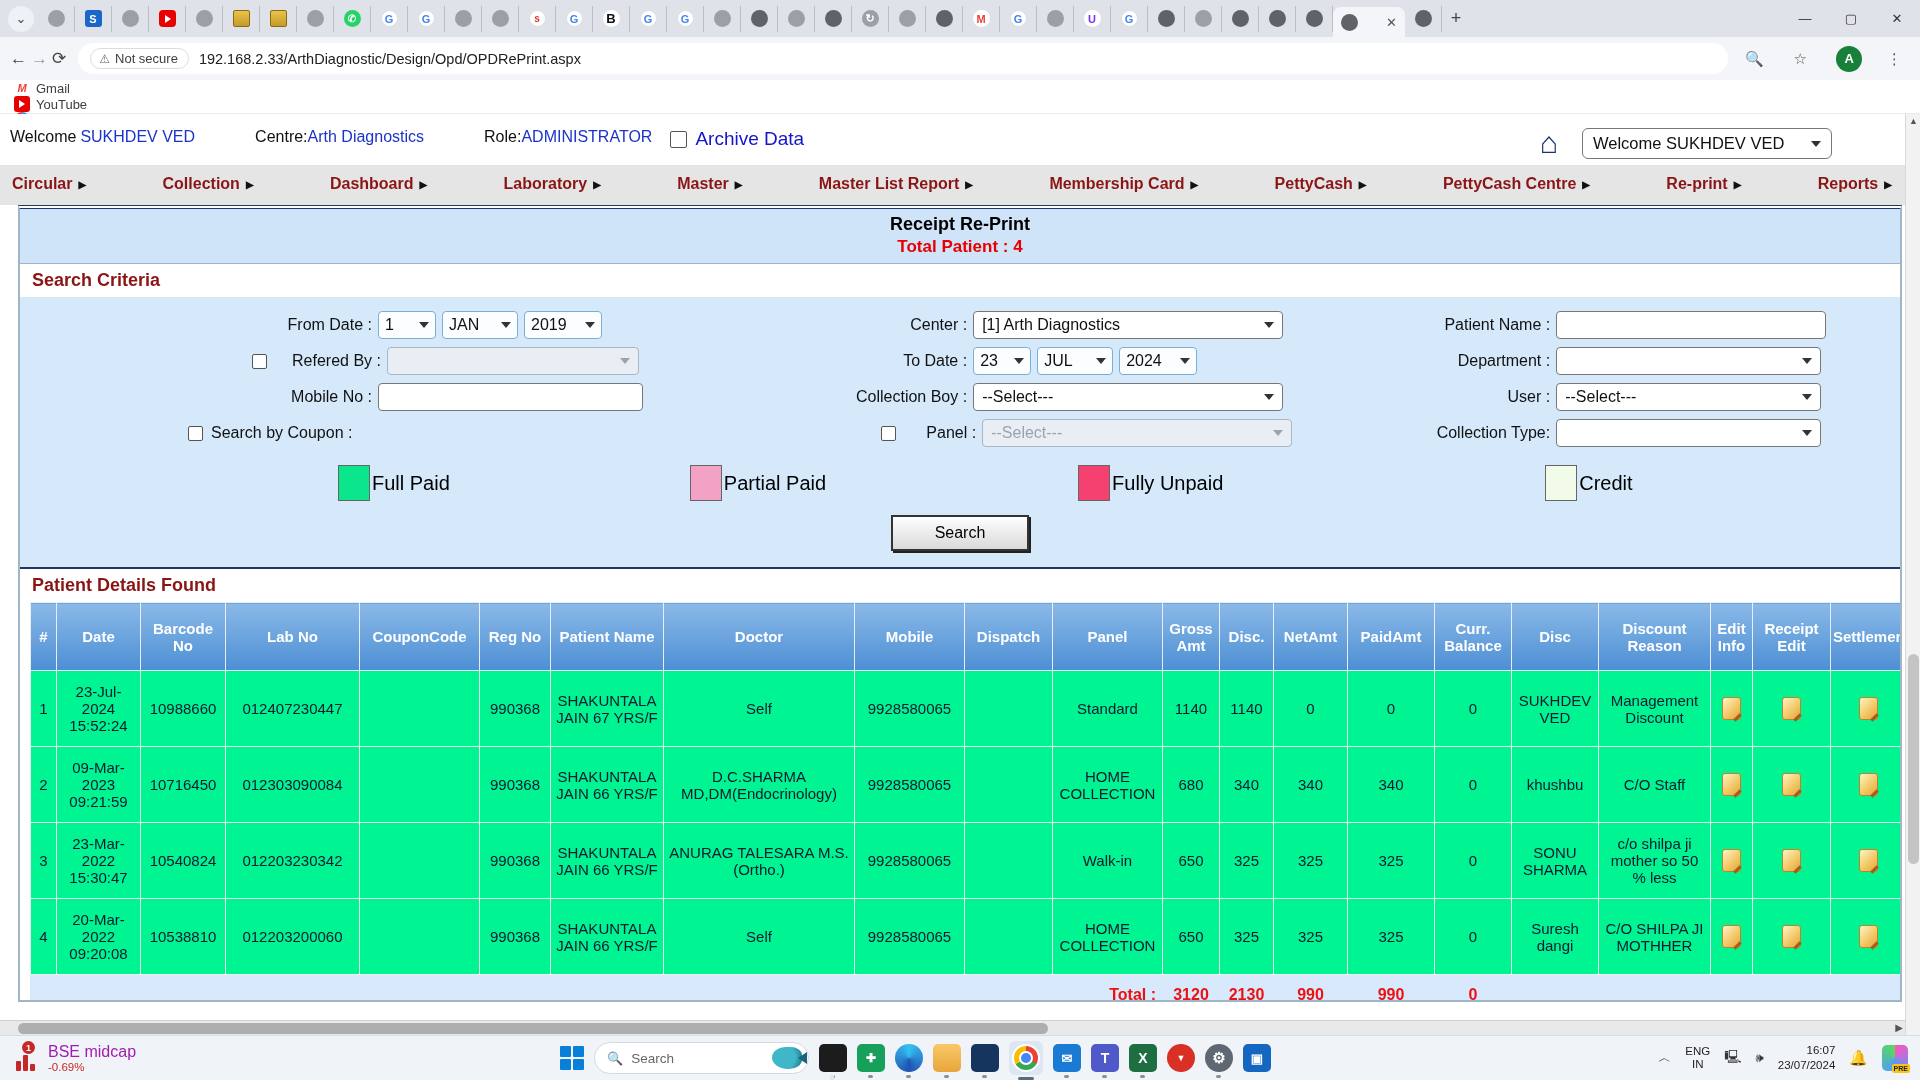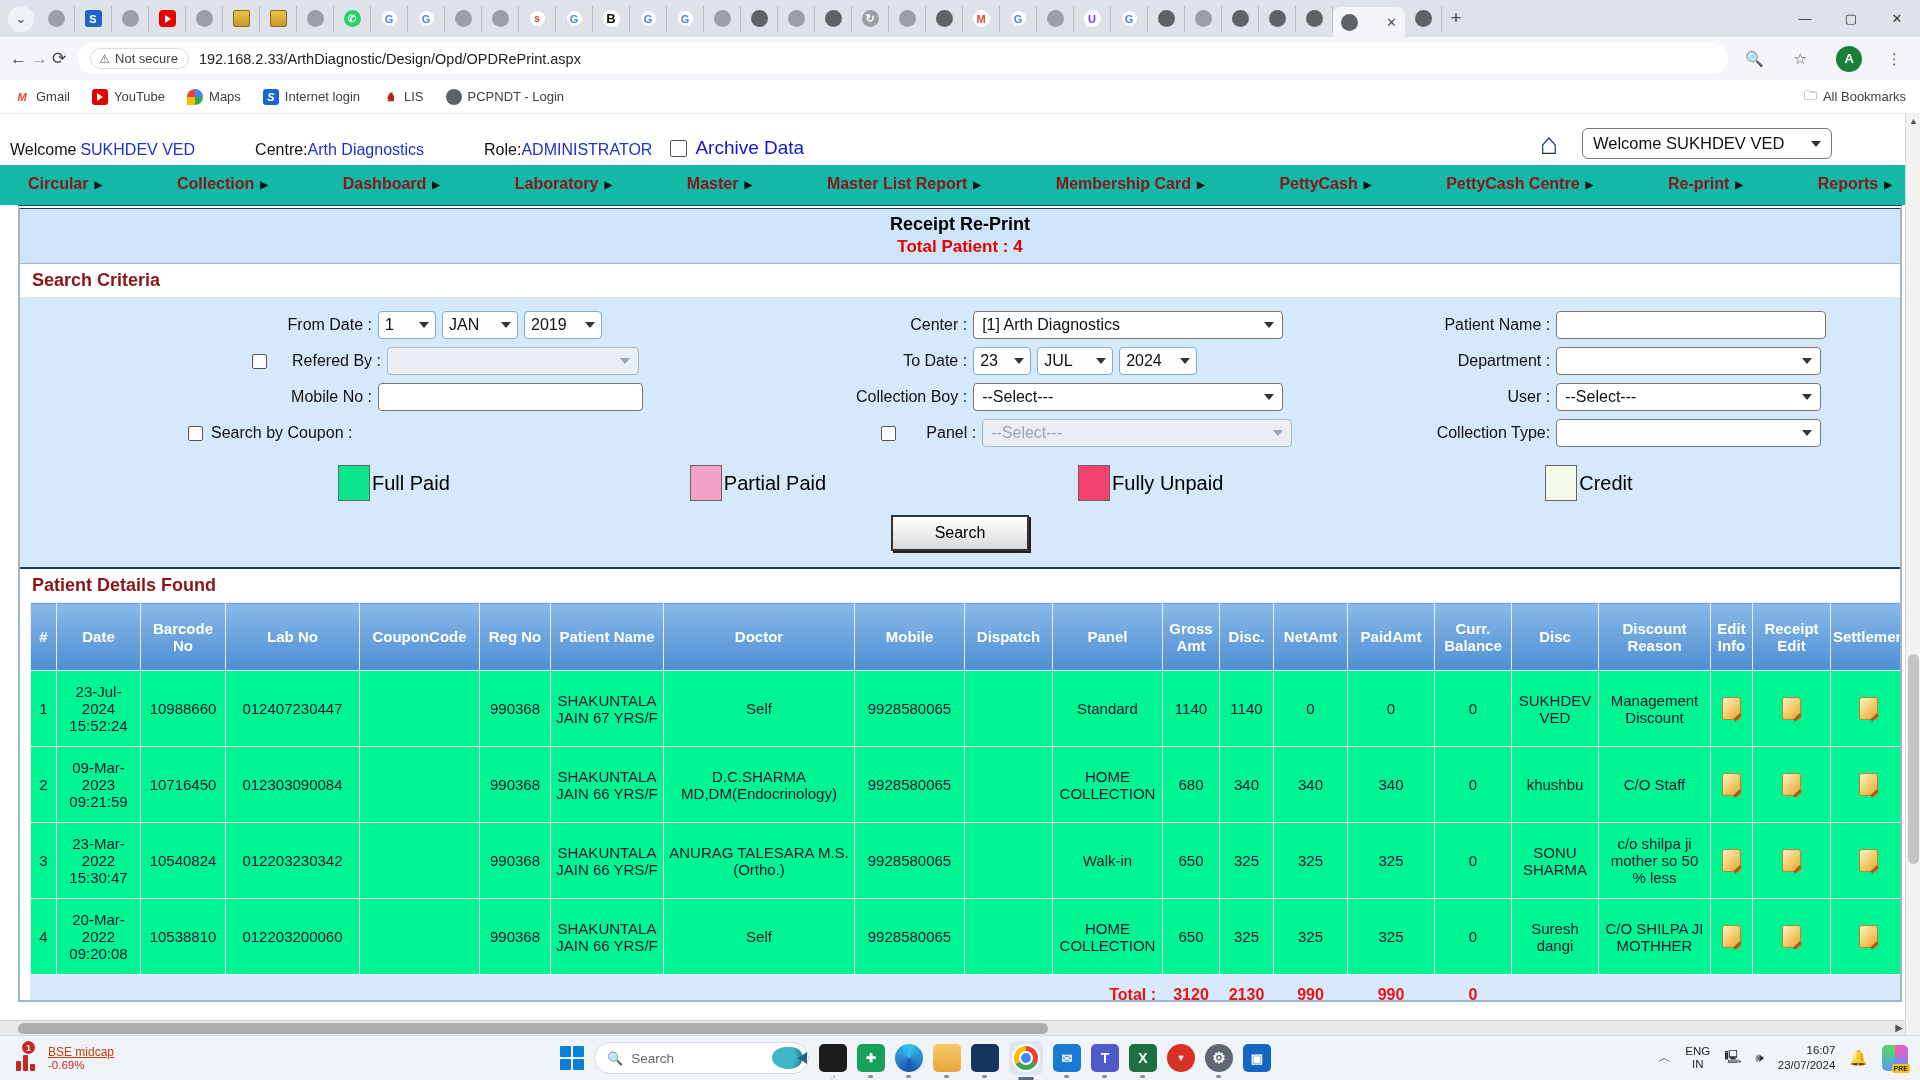--- a/index.html
+++ b/index.html
@@ -35,47 +35,47 @@
   .navbtn { width:30px; height:30px; display:flex; align-items:center; justify-content:center; font-size:17px; color:#444; margin-right:4px; }
   .navbtn.dim { color:#9aa0a6; }
   .omnibox { flex:0 0 1650px; height:31px; background:#fff; border-radius:16px; display:flex; align-items:center; padding:0 12px; margin:0 8px; }
   .nschip { display:flex; align-items:center; border:1px solid #dadce0; border-radius:12px; padding:2px 10px 2px 8px; color:#3c4043; font-size:13px; margin-right:10px; }
   .warnico { margin-right:5px; font-size:12px; color:#5f6368; }
   .urltext { font-size:14.5px; color:#202124; }
   .tb-right { display:flex; align-items:center; margin-left:auto; }
   .tbico { width:28px; height:28px; display:flex; align-items:center; justify-content:center; color:#555; font-size:15px; margin-left:4px; }
   .avatar { width:26px; height:26px; border-radius:50%; background:#188038; color:#fff; font-size:13px; font-weight:bold; display:flex; align-items:center; justify-content:center; margin-left:8px; }
 
-  .bookbar { height:34px; background:#fff; display:flex; align-items:center; padding:0 14px; border-bottom:1px solid #e8eaed; }
+  .bookbar { height:34px; background:#fff; display:flex; align-items:flex-start; padding:0 14px; border-bottom:1px solid #e8eaed;flex-direction:column; }
   .bmk { display:flex; align-items:center; margin-right:22px; font-size:13px; color:#3c4043; }
   .bico { width:16px; height:16px; border-radius:3px; margin-right:6px; display:inline-flex; align-items:center; justify-content:center; font-size:11px; font-weight:bold; }
   .bi-gmail{ color:#ea4335; } .bi-gmail::after{content:"M";}
   .bi-yt{ background:#e60000; position:relative;} .bi-yt::after{content:""; position:absolute; left:5px; top:4px; border-left:6px solid #fff; border-top:4px solid transparent; border-bottom:4px solid transparent;}
   .bi-maps{ background:conic-gradient(#4285f4 0 25%,#34a853 0 50%,#fbbc05 0 75%,#ea4335 0); border-radius:50% 50% 50% 0; }
   .bi-s{ background:#1b66c9; color:#fff; } .bi-s::after{content:"S";}
   .bi-lis{ color:#b3261e; font-size:12px; } .bi-lis::after{content:"♞";}
   .bi-globe{ background:#5f6368; border-radius:50%; }
   .allbk { margin-left:auto; display:flex; align-items:center; font-size:13px; color:#3c4043; }
   .fold { margin-right:6px; color:#5f6368; }
 
   
   .apparea { position:relative; height:871px; background:#fff; }
-  .welc-row { display:flex; align-items:flex-end; padding:14px 10px 6px 10px; font-size:16px; color:#111; }
+  .welc-row { display:flex; align-items:flex-start; padding:14px 10px 6px 10px; font-size:16px; color:#111; }
   .blue { color:#1b33c9; }
   .wl-label { margin-right:4px; }
   .centre-group { margin-left:60px; } .role-group { margin-left:60px; }
   .arch-group { margin-left:18px; display:flex; align-items:center; }
   .cb { width:15px; height:15px; border:1.5px solid #555; background:#fff; display:inline-block; border-radius:2px; }
   .cb.big { width:17px; height:17px; }
   .arch-label { color:#1515c8; font-size:19px; margin-left:8px; }
   .home-ic { margin-left:auto; margin-right:24px; font-size:30px; color:#16356d; line-height:1; }
   .welc-select { width:250px; height:31px; border:1.5px solid #777; border-radius:6px; background:#fff; display:flex; align-items:center; justify-content:space-between; padding:0 10px; font-size:16.5px; color:#111; margin-right:78px; }
   .chev { width:0; height:0; border-left:5px solid transparent; border-right:5px solid transparent; border-top:6px solid #333; display:inline-block; }
 
-  .menubar { display:flex; justify-content:space-between; padding:10px 28px 12px 28px; background:#14b8a6; }
+  .menubar { display:flex; justify-content:space-between; padding:10px 28px 12px 12px; background:#e5e5e5; }
   .mitem { color:#8b1515; font-weight:bold; font-size:16px; display:flex; align-items:center; white-space:nowrap; }
   .mitem::after { content:"▶"; font-size:10px; color:#111; margin-left:6px; }
 
   
   .main { margin:0 18px; border:2px solid #9fb6c9; border-top:4px double #1f3864; background:#fff; }
   .titlebar { background:#cfe4f8; border-bottom:1px solid #9fb6c9; text-align:center; padding:5px 0 6px 0; }
   .pg-title { font-size:18px; font-weight:bold; color:#000; }
   .pg-total { font-size:17px; font-weight:bold; color:#e80000; margin-top:2px; }
 
   .crit-title { background:#fff; color:#8b1515; font-weight:bold; font-size:18px; padding:6px 12px; }
@@ -130,21 +130,21 @@
   .varrow-up { position:absolute; top:2px; left:3px; color:#555; font-size:9px; }
   .vthumb { position:absolute; top:540px; left:2px; width:11px; height:210px; background:#c4c4c4; border-radius:6px; }
 
   
   .taskbar { position:absolute; left:0; bottom:0; width:1920px; height:45px; background:#f0f4f9; border-top:1px solid #d8dde3; display:flex; align-items:center; }
   .widget { display:flex; align-items:center; padding-left:14px; width:230px; }
   .widget-ic { width:26px; height:26px; position:relative; margin-right:8px; }
   .wbar { position:absolute; bottom:0; width:5px; background:#c62828; border-radius:1px; }
   .wb1{ left:2px; height:10px;} .wb2{ left:9px; height:16px;} .wb3{ left:16px; height:7px;}
   .wbadge { position:absolute; top:-4px; left:8px; width:13px; height:13px; background:#c62828; color:#fff; border-radius:50%; font-size:9px; display:flex; align-items:center; justify-content:center; }
-  .wt1 { font-size:12px; color:#c2410c;text-decoration:underline; } .wt2 { font-size:11.5px; color:#c62828; }
+  .wt1 { font-size:16px; color:#a21caf; } .wt2 { font-size:11.5px; color:#c62828; }
   .tb-center { display:flex; align-items:center; gap:10px; margin-left:330px; }
   .winlogo { width:24px; height:24px; display:grid; grid-template-columns:11px 11px; grid-gap:2px; }
   .winlogo b { background:#0a7fd8; border-radius:1px; height:11px; }
   .tsearch { width:215px; height:32px; background:#fff; border:1px solid #d4dae1; border-radius:16px; display:flex; align-items:center; padding:0 6px 0 12px; }
   .tsearch .mag { color:#444; font-size:13px; margin-right:8px; }
   .tsearch .ph { color:#666; font-size:13.5px; flex:1; }
   .fish { width:30px; height:22px; background:radial-gradient(circle at 35% 45%,#3fb7c9 55%,#19647e); border-radius:50% 40% 45% 55%; position:relative; }
   .fish::after{ content:""; position:absolute; right:-5px; top:5px; border-left:9px solid #19647e; border-top:6px solid transparent; border-bottom:6px solid transparent; transform:rotate(180deg); }
   .tico { width:28px; height:28px; border-radius:5px; display:flex; align-items:center; justify-content:center; font-size:14px; font-weight:bold; color:#fff; position:relative; }
   .dot::after { content:""; position:absolute; bottom:-6px; left:11px; width:5px; height:3px; background:#8a9099; border-radius:2px; }

